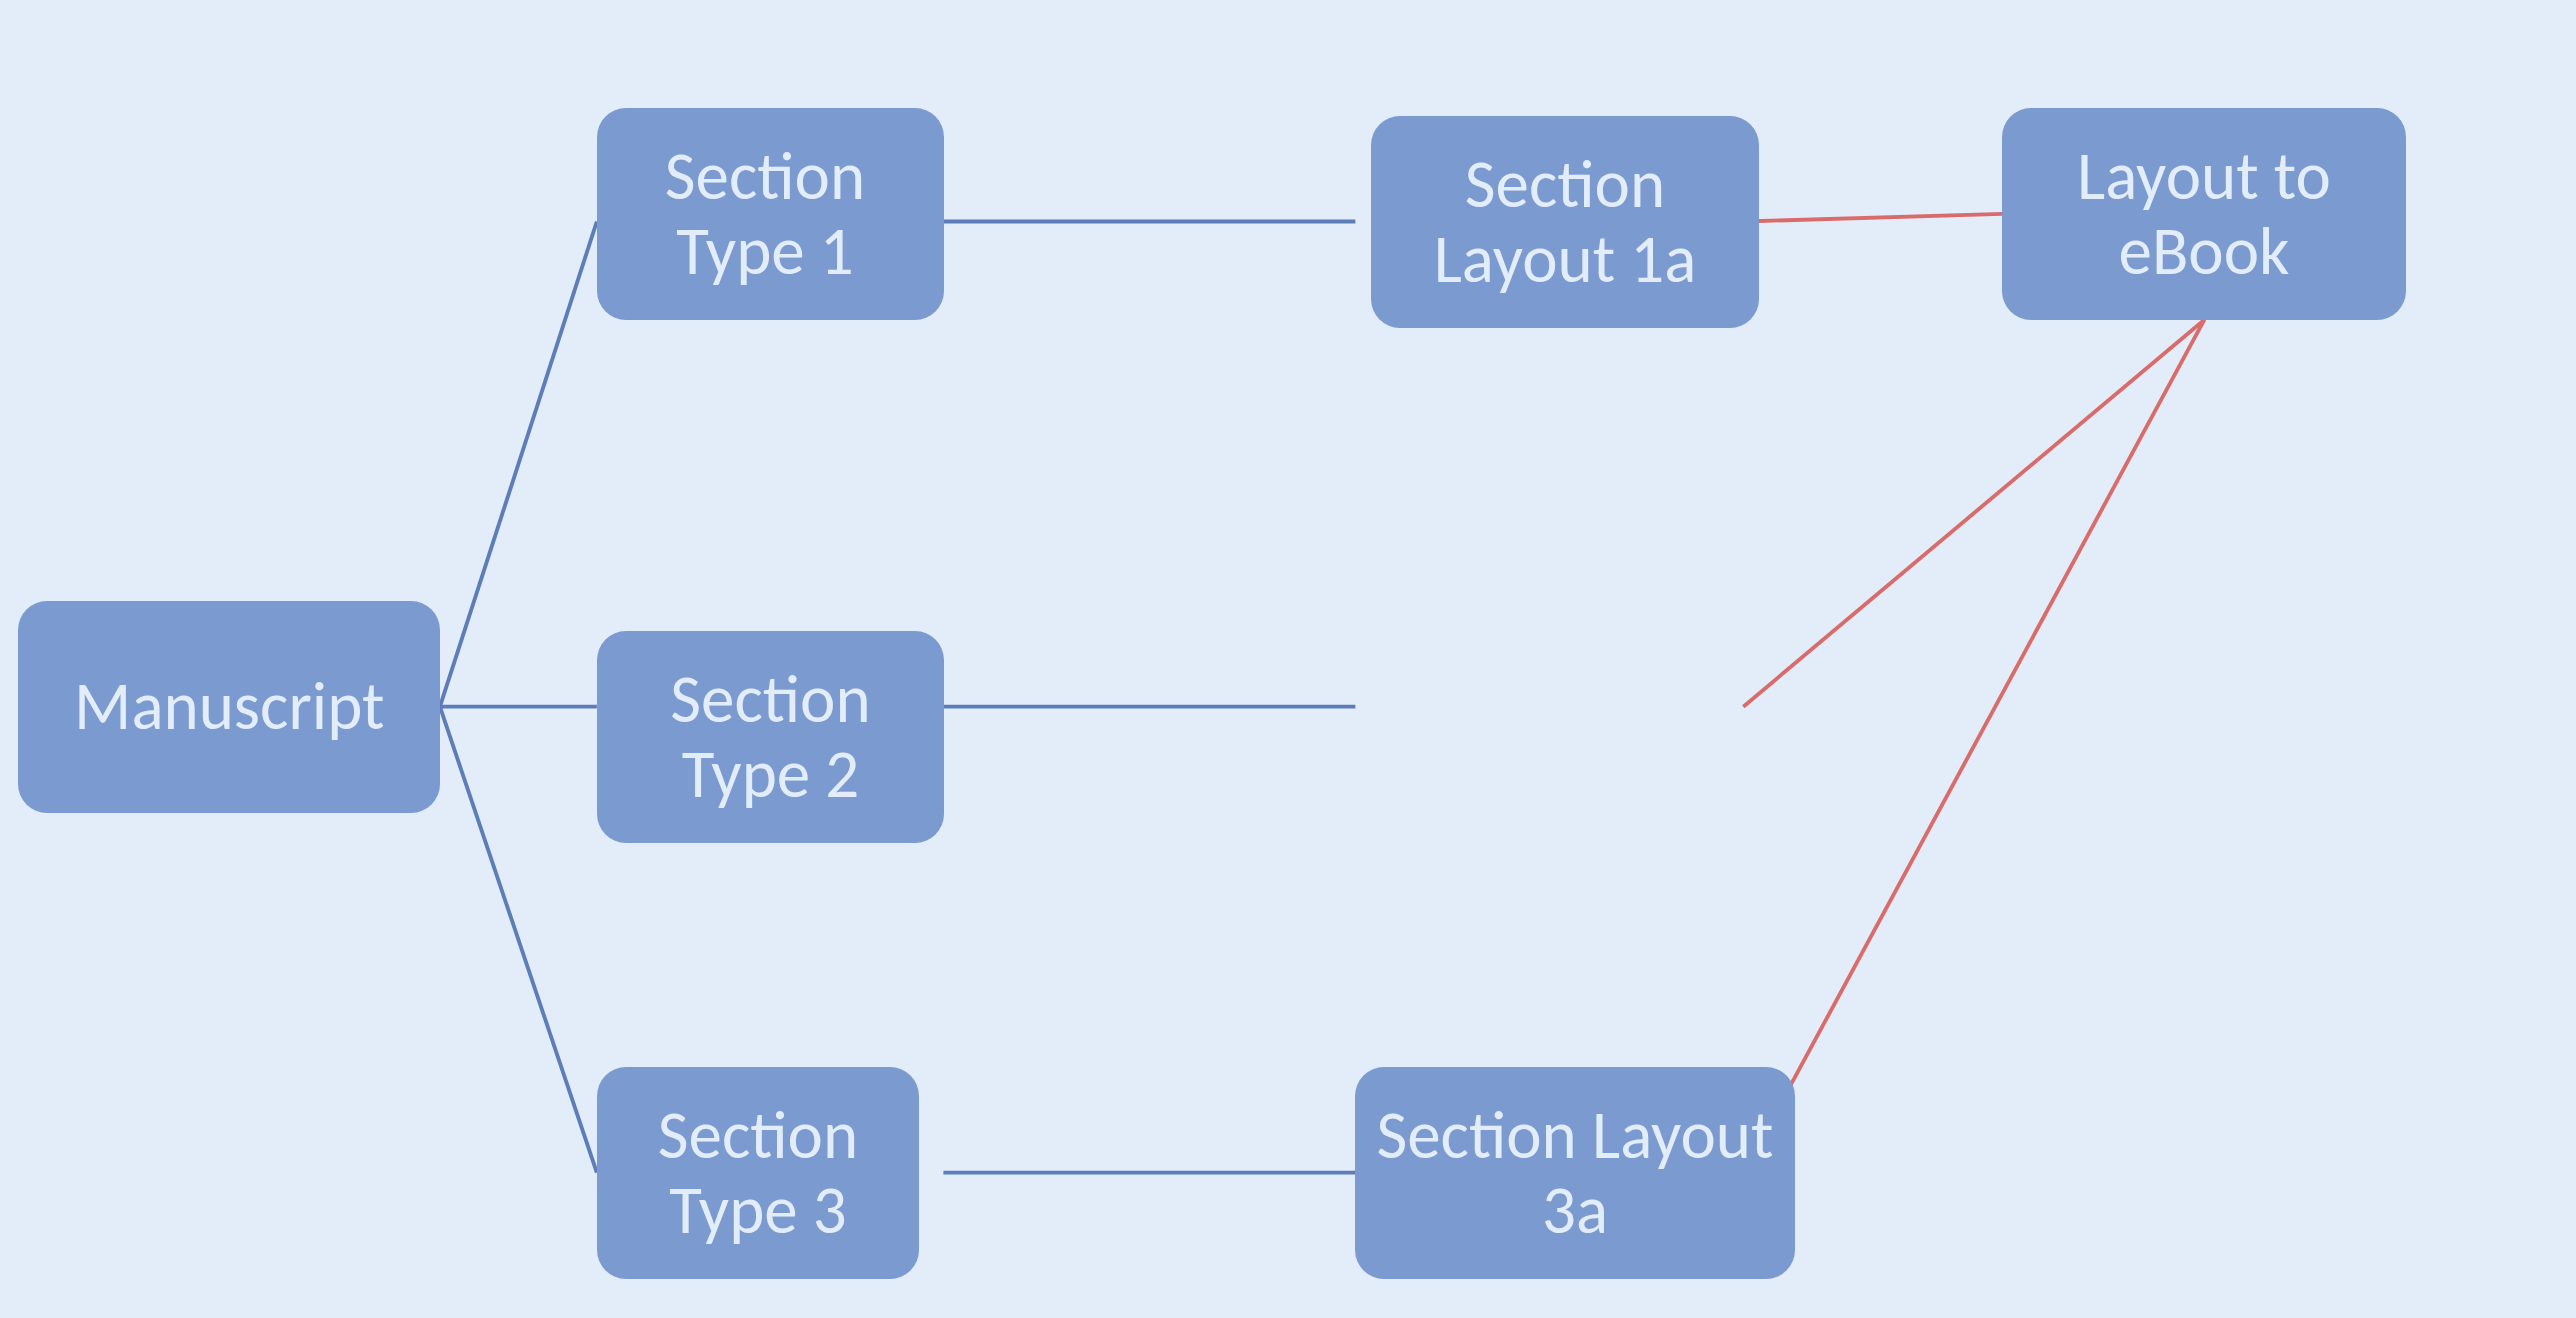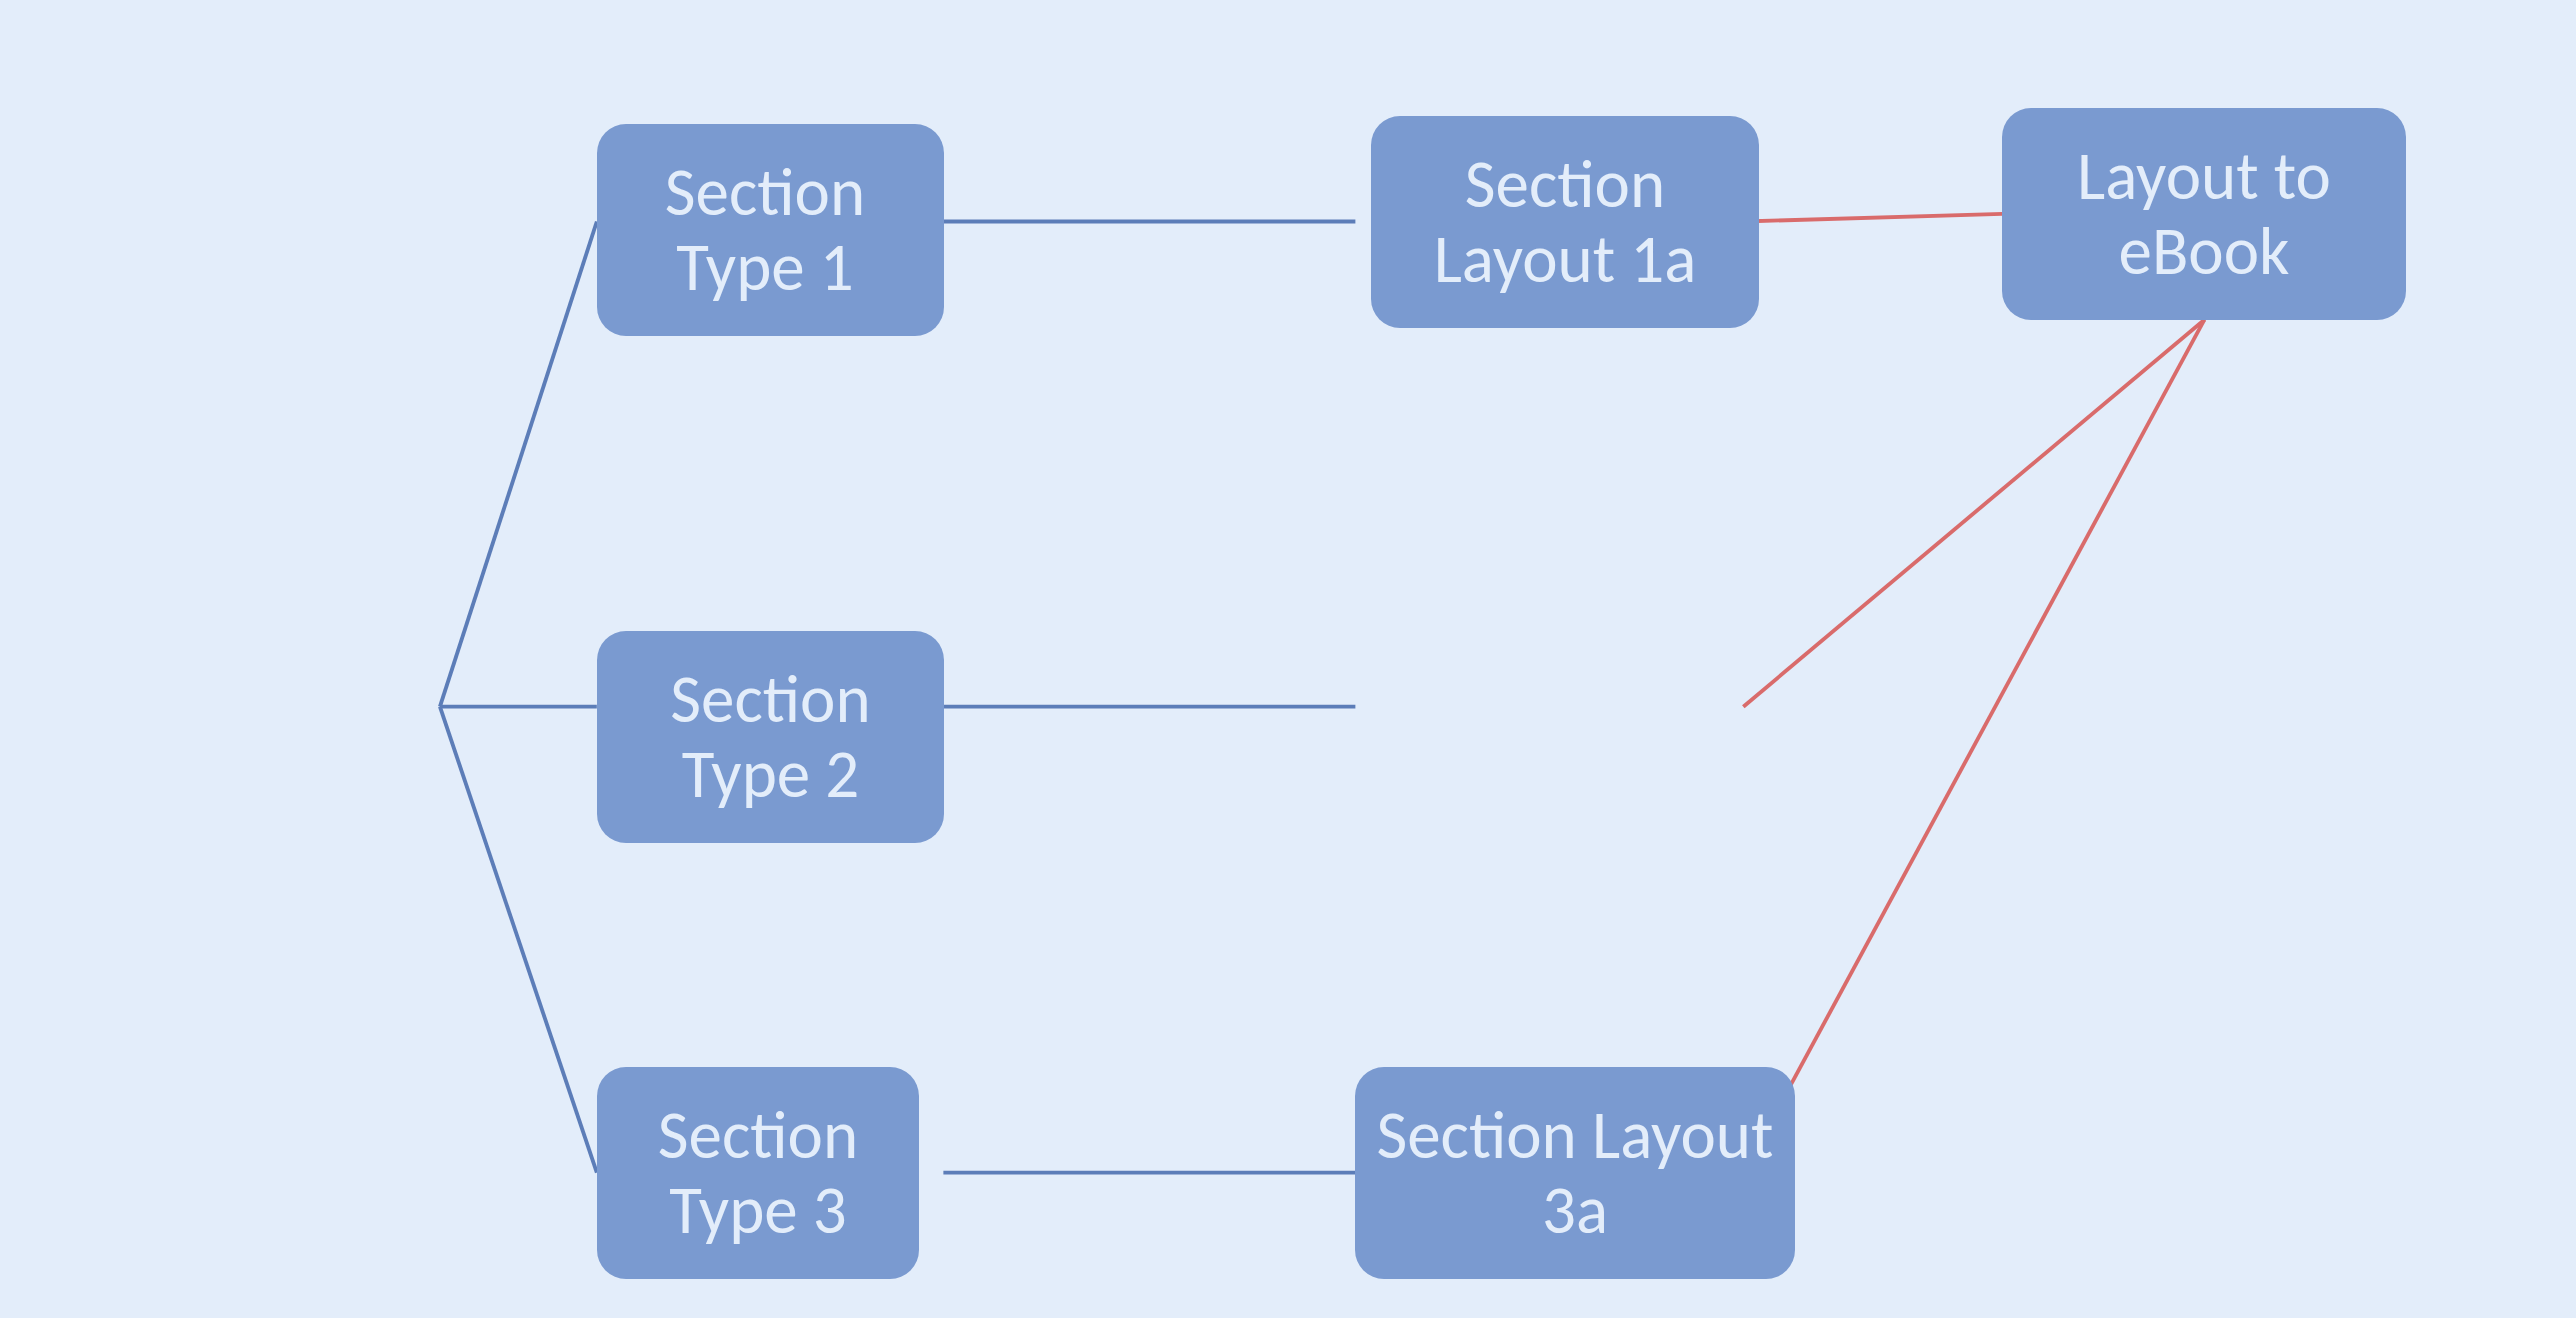--- a/index.html
+++ b/index.html
@@ -52,22 +52,25 @@
 
     <line x1="980" y1="230" x2="1408" y2="230" stroke="#5c7db8" stroke-width="4"></line>
     <line x1="980" y1="734" x2="1408" y2="734" stroke="#5c7db8" stroke-width="4"></line>
     <line x1="980" y1="1218" x2="1408" y2="1218" stroke="#5c7db8" stroke-width="4"></line>
 
     <line x1="1811" y1="230" x2="2080" y2="222" stroke="#d96b6b" stroke-width="4"></line>
     <line x1="1811" y1="734" x2="2290" y2="332" stroke="#d96b6b" stroke-width="4"></line>
     <line x1="1811" y1="1218" x2="2290" y2="332" stroke="#d96b6b" stroke-width="4"></line>
   </svg>
 
+  <div class="node" style="left:18.3px; top:601px; width:422px; height:212px;">
+    <span>Manuscript</span>
+  </div>
 
-  <div class="node" style="left:597px; top:124px; width:347px; height:212px;padding-left:8px;">
+  <div class="node" style="left:597px; top:108px; width:347px; height:212px;padding-left:8px;">
     <span>Section Type 1</span>
   </div>
 
   <div class="node" style="left:597px; top:631px; width:347px; height:212px;">
     <span>Section Type 2</span>
   </div>
 
   <div class="node" style="left:597px; top:1067px; width:322px; height:212px;">
     <span>Section Type 3</span>
   </div>

